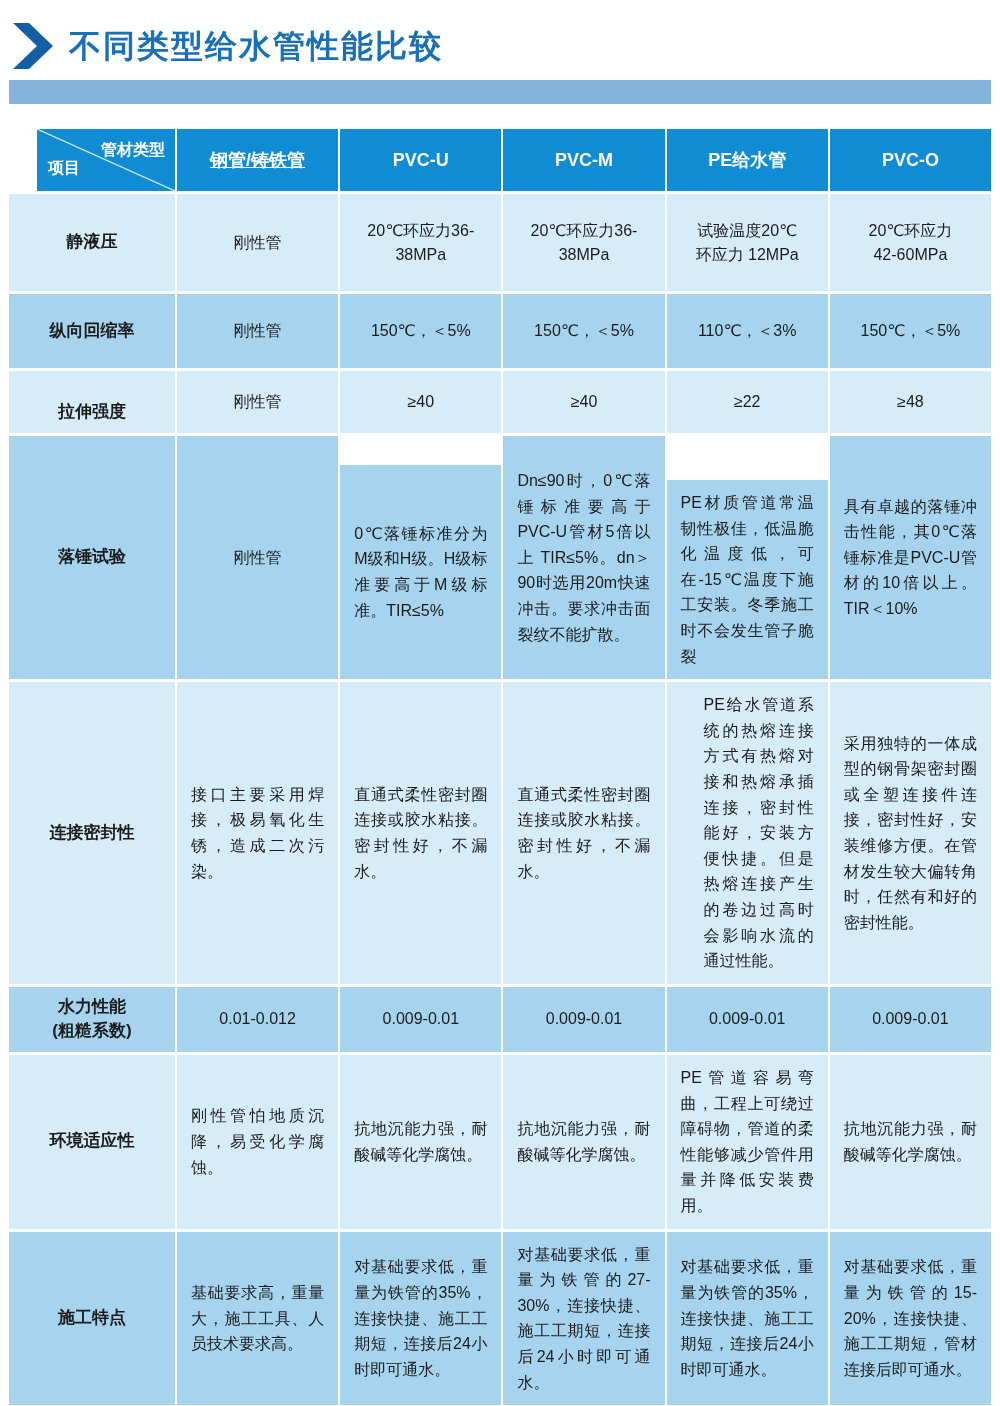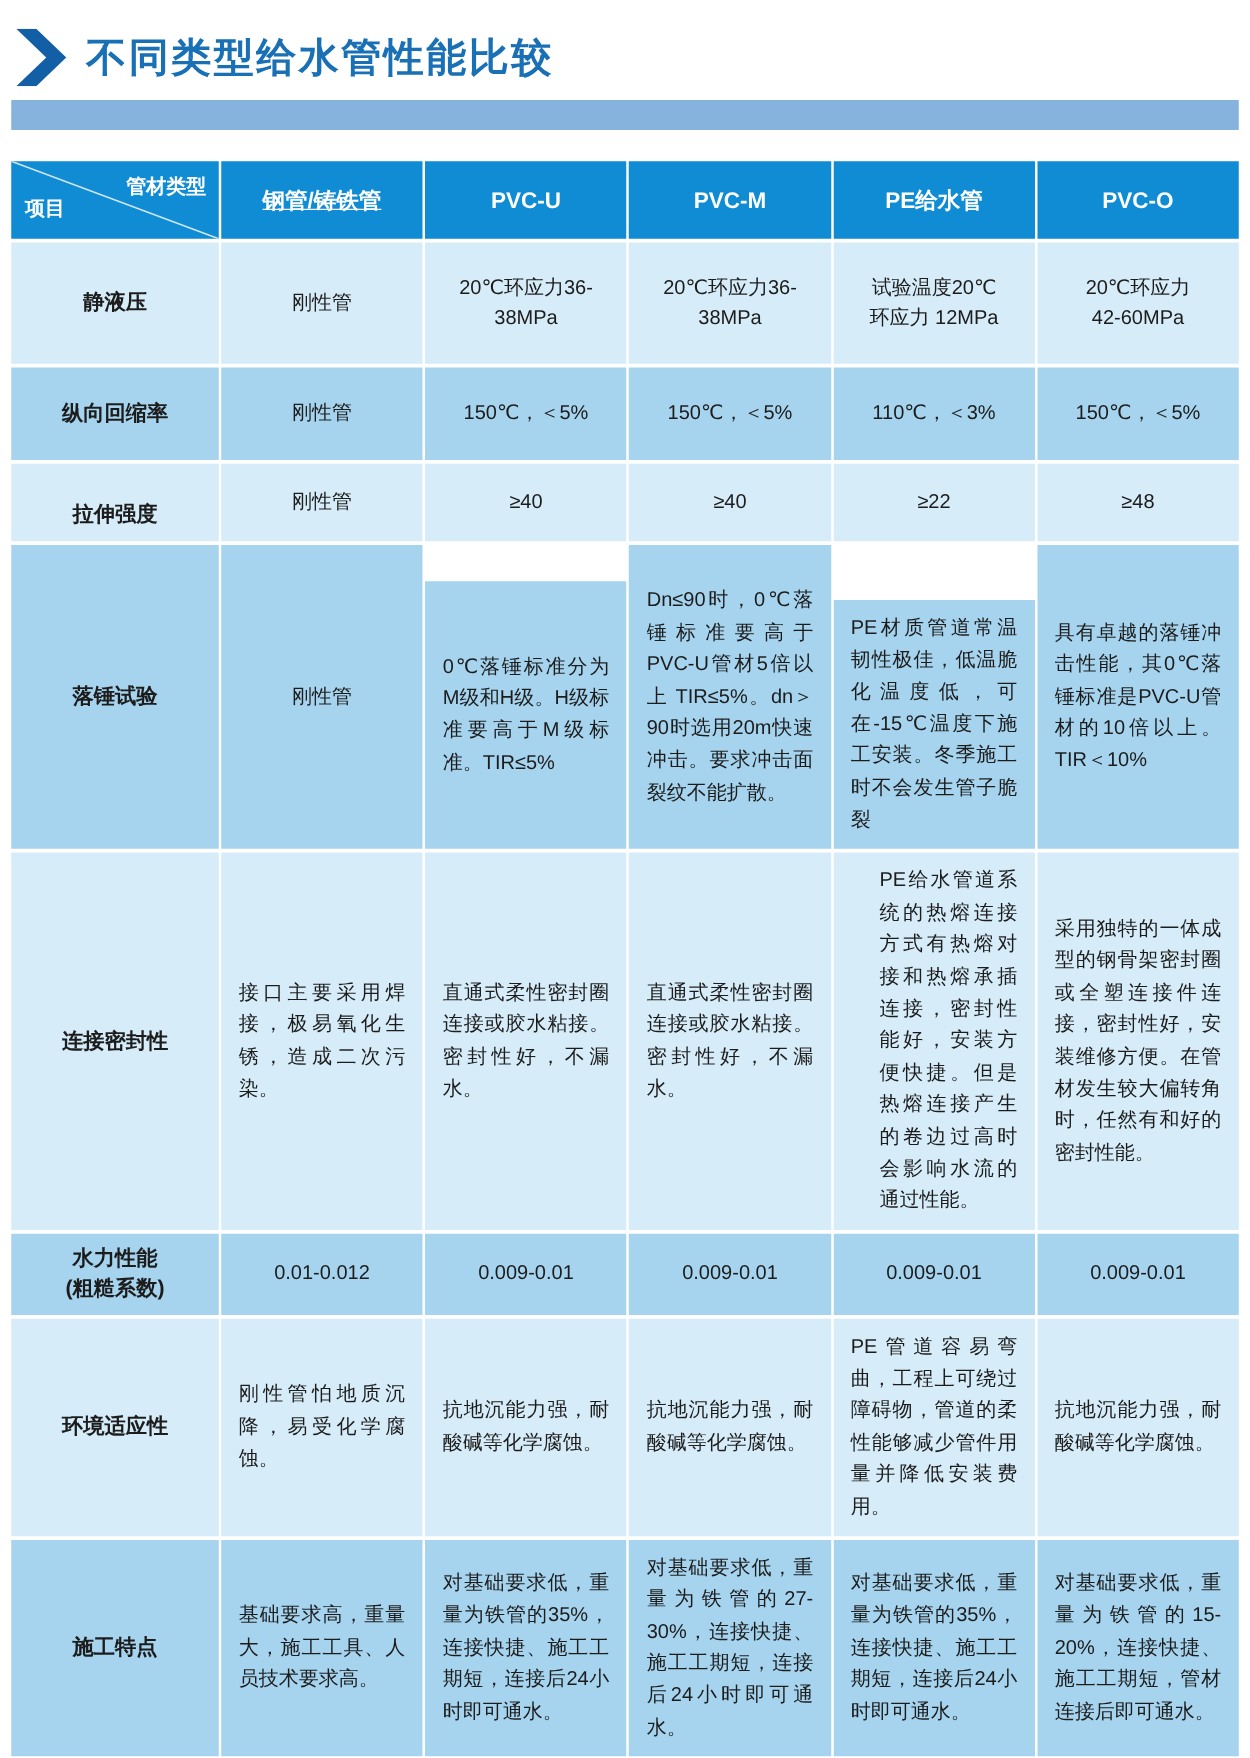--- a/index.html
+++ b/index.html
@@ -49,21 +49,21 @@
   .long .txt{text-align:justify;line-height:1.6;}
   .label{font-weight:bold;font-size:17px;}
   .label .txt{text-align:center;white-space:pre-line;line-height:1.45;}
   .head{
     background:var(--headerBlue);color:#ffffff;
     font-weight:bold;font-size:18px;min-height:62px;
   }
   .head .txt{text-align:center;}
   .r-light{background:var(--rowLight);}
   .r-dark{background:var(--rowDark);}
-  .corner{position:relative;padding:0;}
+  .corner{position:relative;padding:0;margin-left:28px;}
   .corner svg{position:absolute;inset:0;width:100%;height:100%;}
   .corner .corner-tr{
     position:absolute;top:9px;right:10px;
     color:#fff;font-weight:bold;font-size:16px;
   }
   .corner .corner-bl{
     position:absolute;bottom:11px;left:11px;
     color:#fff;font-weight:bold;font-size:16px;
   }
 </style>

